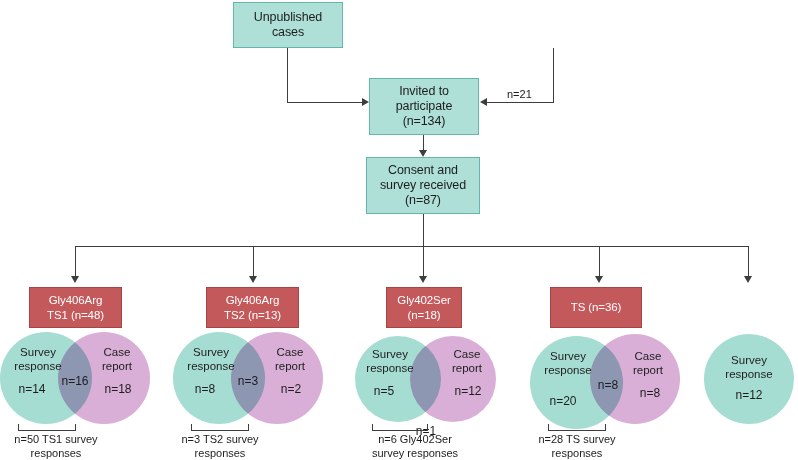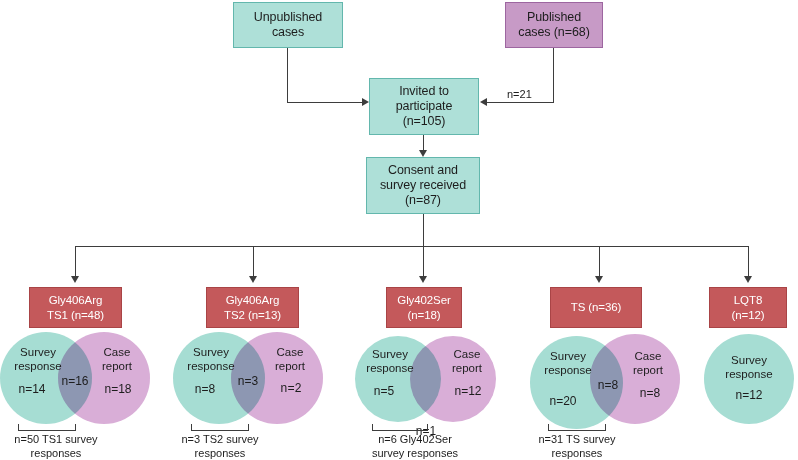--- a/index.html
+++ b/index.html
@@ -118,26 +118,24 @@
   }
 </style>
 </head>
 <body>
 
 <div id="stage">
 
   <div class="box box-teal" style="left:233px;top:2px;width:110px;height:46px;">Unpublished
 cases</div>
 
-  <div class="box box-purple" style="left:505px;top:2px;width:98px;height:46px;">Published
-cases (n=68)</div>
 
   <div class="box box-teal" style="left:369px;top:78px;width:110px;height:57px;">Invited to
 participate
-(n=105)</div>
+(n=134)</div>
 
   <div class="box box-teal" style="left:366px;top:157px;width:114px;height:57px;">Consent and
 survey received
 (n=87)</div>
 
   <div class="ln v" style="left:287px;top:48px;height:55px;"></div>
   <div class="ln h" style="left:287px;top:102px;width:76px;"></div>
   <div class="arrow-right" style="left:362px;top:98.2px;"></div>
 
   <div class="ln v" style="left:553px;top:48px;height:55px;"></div>
@@ -190,21 +188,21 @@
 
   <div class="venn" style="left:173px;top:332px;width:152px;height:92px;">
     <div class="circle c-teal" style="left:0px;top:0px;width:92px;height:92px;"></div>
     <div class="circle c-purple" style="left:58px;top:0px;width:92px;height:92px;"></div>
     <div class="lbl" style="left:2px;top:14px;width:72px;">Survey
 response</div>
     <div class="lbl lbl-n" style="left:2px;top:50px;width:60px;">n=8</div>
     <div class="lbl lbl-n" style="left:58px;top:42px;width:34px;">n=3</div>
     <div class="lbl" style="left:88px;top:14px;width:58px;">Case
 report</div>
-    <div class="lbl lbl-n" style="left:92px;top:50px;width:52px;font-family:Liberation Mono, monospace;">n=2</div>
+    <div class="lbl lbl-n" style="left:92px;top:50px;width:52px;">n=2</div>
   </div>
 
   <div class="bracket" style="left:191px;top:424px;width:58px;height:7px;"></div>
   <div class="cap" style="left:164px;top:433px;width:112px;">n=3 TS2 survey
 responses</div>
 
   <div class="box box-red" style="left:386px;top:287px;width:76px;height:41px;">Gly402Ser
 (n=18)</div>
 
   <div class="venn" style="left:355px;top:336px;width:145px;height:86px;">
@@ -231,25 +229,23 @@
     <div class="lbl" style="left:2px;top:14px;width:72px;">Survey
 response</div>
     <div class="lbl lbl-n" style="left:2px;top:58px;width:62px;">n=20</div>
     <div class="lbl lbl-n" style="left:62px;top:42px;width:32px;">n=8</div>
     <div class="lbl" style="left:90px;top:14px;width:56px;">Case
 report</div>
     <div class="lbl lbl-n" style="left:94px;top:50px;width:52px;">n=8</div>
   </div>
 
   <div class="bracket" style="left:548px;top:424px;width:58px;height:7px;"></div>
-  <div class="cap" style="left:521px;top:433px;width:112px;">n=31 TS survey
+  <div class="cap" style="left:521px;top:433px;width:112px;">n=28 TS survey
 responses</div>
 
-  <div class="box box-red" style="left:709px;top:287px;width:78px;height:41px;">LQT8
-(n=12)</div>
 
   <div class="venn" style="left:704px;top:334px;width:92px;height:92px;">
     <div class="circle c-solo" style="left:0px;top:0px;width:90px;height:90px;"></div>
     <div class="lbl" style="left:7px;top:20px;width:76px;">Survey
 response</div>
     <div class="lbl lbl-n" style="left:7px;top:54px;width:76px;">n=12</div>
   </div>
 
 </div>
 

